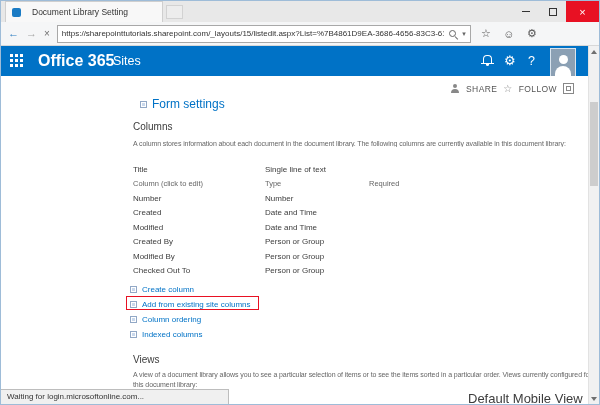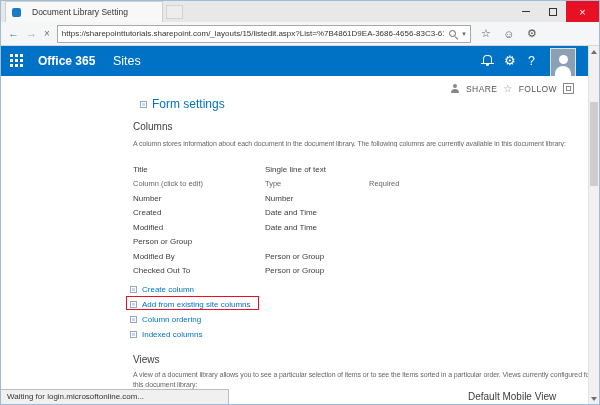--- a/index.html
+++ b/index.html
@@ -30,21 +30,21 @@
   .mag { position:relative; width:10px; height:10px; flex:0 0 auto; }
   .mag::before { content:""; position:absolute; left:1px; top:1px; width:5px; height:5px; border:1px solid #666; border-radius:50%; }
   .mag::after { content:""; position:absolute; left:7px; top:7.5px; width:4px; height:1px; background:#666; transform:rotate(45deg); transform-origin:left center; }
   .caret { font-size:7px; color:#666; }
   .abicon { width:16px; text-align:center; font-size:11px; color:#555; }
 
   
   .suitebar { position:absolute; top:45px; left:0; right:0; height:30px; background:#0072c6; color:#fff; }
   .waffle { position:absolute; left:9px; top:8px; display:grid; grid-template-columns:repeat(3,3px); grid-template-rows:repeat(3,3px); gap:2px; }
   .waffle i { background:#fff; }
-  .brand { position:absolute; left:37px; top:0; height:22px; line-height:30px; font-size:12px; font-weight:600; }
+  .brand { position:absolute; left:37px; top:0; height:22px; line-height:30px; font-size:16px; font-weight:600; }
   .sites { position:absolute; left:112px; top:0; height:30px; line-height:30px; font-size:12.5px; }
   .bellwrap { position:absolute; left:479px; top:8px; width:14px; height:14px; }
   .bellshape { width:9px; height:8px; margin:1px auto 0; border:1px solid #fff; border-bottom:none; border-radius:4px 4px 0 0; }
   .bellbase { width:13px; height:1px; background:#fff; margin:0 auto; }
   .belldot { width:3px; height:2px; background:#fff; margin:0 auto; border-radius:0 0 2px 2px; }
   .sb-gear { position:absolute; left:503px; top:7px; font-size:13px; line-height:16px; }
   .sb-help { position:absolute; left:527px; top:7px; font-size:12.5px; line-height:16px; }
   .avatar { position:absolute; left:549px; top:2px; width:26px; height:31px; background:#8ba0b4; border:1px solid #d9e4ee; }
   .avatar .head { position:absolute; left:8px; top:6px; width:9px; height:9px; background:#fff; border-radius:50%; }
   .avatar .bodyp { position:absolute; left:4px; top:17px; width:16px; height:12px; background:#fff; border-radius:8px 8px 0 0; }
@@ -73,21 +73,21 @@
   .trow .c2 { width:104px; }
   .trow .c3 { flex:1; }
   .thead { color:#666; font-size:7.5px; }
 
   .linkitem { position:absolute; left:129px; font-size:8px; display:flex; align-items:center; }
   .lk0 { top:209px; } .lk1 { top:224px; } .lk2 { top:239px; } .lk3 { top:254px; }
   .redbox { position:absolute; left:125px; top:220px; width:133px; height:14px; border:1px solid #e81123; pointer-events:none; }
 
   .views-heading { position:absolute; left:132px; top:278px; font-size:10px; color:#3c3c3c; }
   .views-desc { position:absolute; left:132px; top:294px; width:462px; font-size:7px; letter-spacing:-0.1px; line-height:9.5px; color:#666; }
-  .views-colhdr { position:absolute; left:467px; top:315px; font-size:10px; color:#3c3c3c; white-space:nowrap; }
+  .views-colhdr { position:absolute; left:467px; top:315px; font-size:13px; color:#3c3c3c; white-space:nowrap; }
 
   
   .statusbar { position:absolute; left:0; bottom:0; width:228px; height:15px; background:#f0f0f0; border-top:1px solid #bdbdbd; border-right:1px solid #bdbdbd; font-size:8px; color:#333; line-height:14px; padding:0 6px; white-space:nowrap; overflow:hidden; }
 
   
   .scroll { position:absolute; top:45px; right:0; width:11px; bottom:0; background:#f1f1f1; border-left:1px solid #e2e2e2; }
   .sarrow { position:absolute; left:0; width:10px; height:11px; display:flex; align-items:center; justify-content:center; }
   .sarrow.up { top:0; } .sarrow.down { bottom:0; }
   .tri-up { width:0; height:0; border-left:3px solid transparent; border-right:3px solid transparent; border-bottom:4px solid #6f6f6f; }
   .tri-down { width:0; height:0; border-left:3px solid transparent; border-right:3px solid transparent; border-top:4px solid #6f6f6f; }
@@ -194,20 +194,21 @@
         <span class="c1">Created</span>
         <span class="c2">Date and Time</span>
         <span class="c3"></span>
       </div>
       <div class="trow">
         <span class="c1">Modified</span>
         <span class="c2">Date and Time</span>
         <span class="c3"></span>
       </div>
       <div class="trow">
+        <span class="c1">Created By</span>
         <span class="c2">Person or Group</span>
         <span class="c3"></span>
       </div>
       <div class="trow">
         <span class="c1">Modified By</span>
         <span class="c2">Person or Group</span>
         <span class="c3"></span>
       </div>
       <div class="trow">
         <span class="c1">Checked Out To</span>

